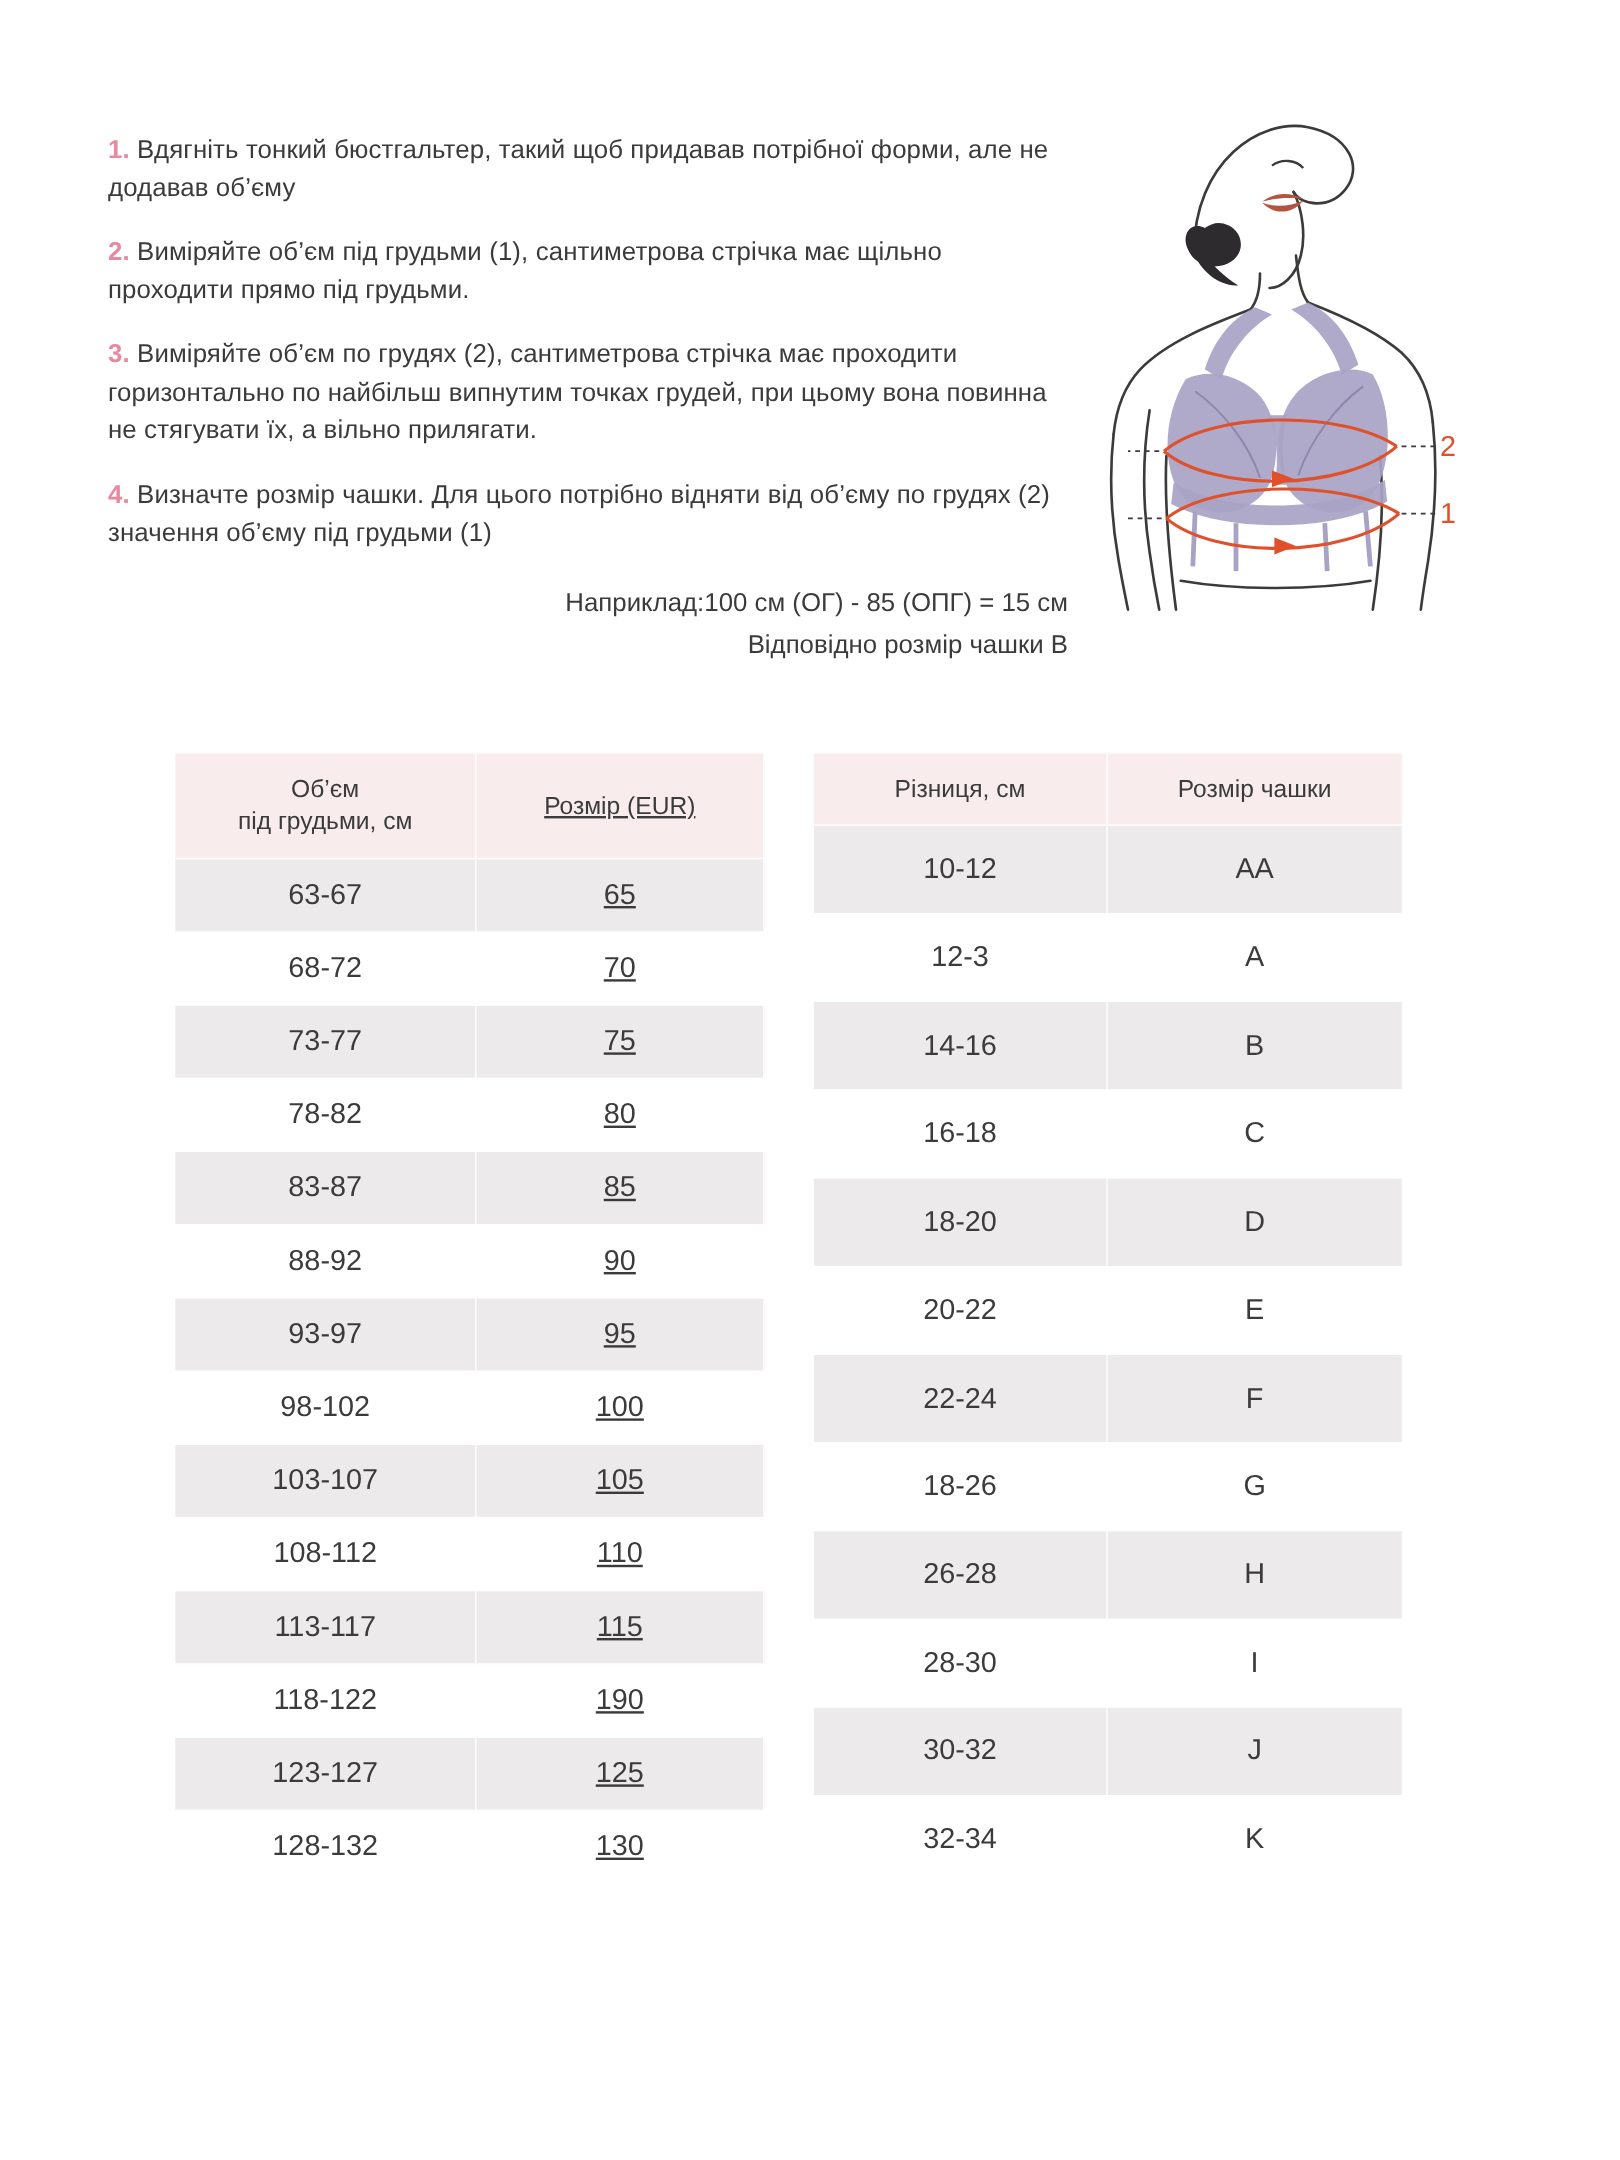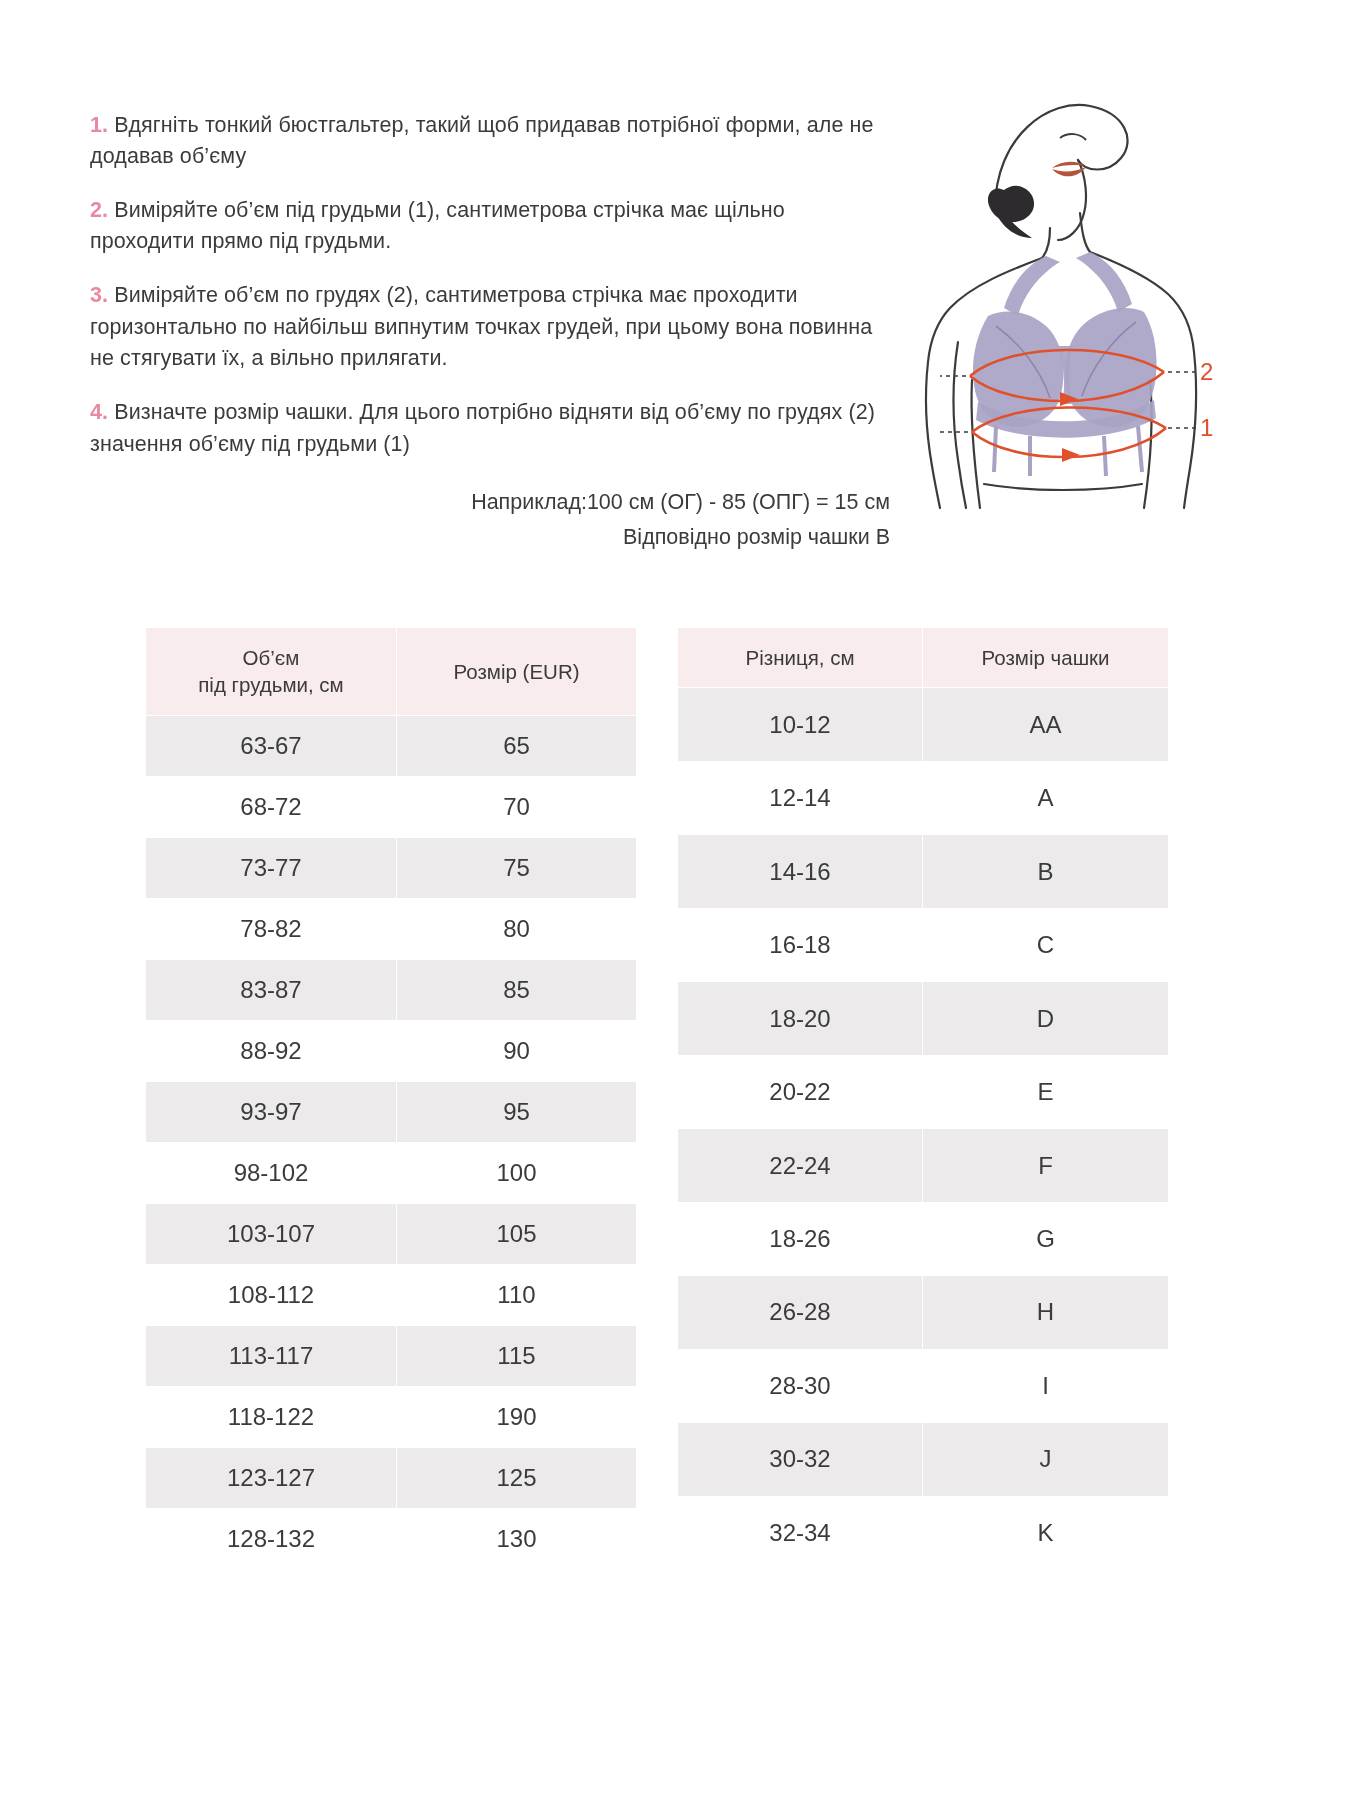--- a/index.html
+++ b/index.html
@@ -92,21 +92,21 @@
     font-size: 24px;
     color: #3b3b3b;
     padding: 16px 6px;
     text-align: center;
     border: 1px solid #ffffff;
   }
   tbody tr:nth-child(odd) td { background: #eceaea; }
   tbody tr:nth-child(even) td { background: #ffffff; }
 
   .t-left th:nth-child(1), .t-left td:nth-child(1) { width: 238px; }
-  .t-left th:nth-child(2), .t-left td:nth-child(2) { width: 227px; }
+  .t-left th:nth-child(2), .t-left td:nth-child(2) { width: 227px; text-decoration: underline; }
   .t-right th:nth-child(1), .t-right td:nth-child(1) { width: 232px; }
   .t-right th:nth-child(2), .t-right td:nth-child(2) { width: 233px; }
 </style>
 </head>
 <body>
 
 <div class="page">
 
   <div class="top">
 
@@ -306,21 +306,21 @@
           <th>Різниця, см</th>
           <th>Розмір чашки</th>
         </tr>
       </thead>
       <tbody>
         <tr>
             <td>10-12</td>
             <td>AA</td>
           </tr>
         <tr>
-            <td>12-14</td>
+            <td>12-3</td>
             <td>A</td>
           </tr>
         <tr>
             <td>14-16</td>
             <td>B</td>
           </tr>
         <tr>
             <td>16-18</td>
             <td>C</td>
           </tr>

